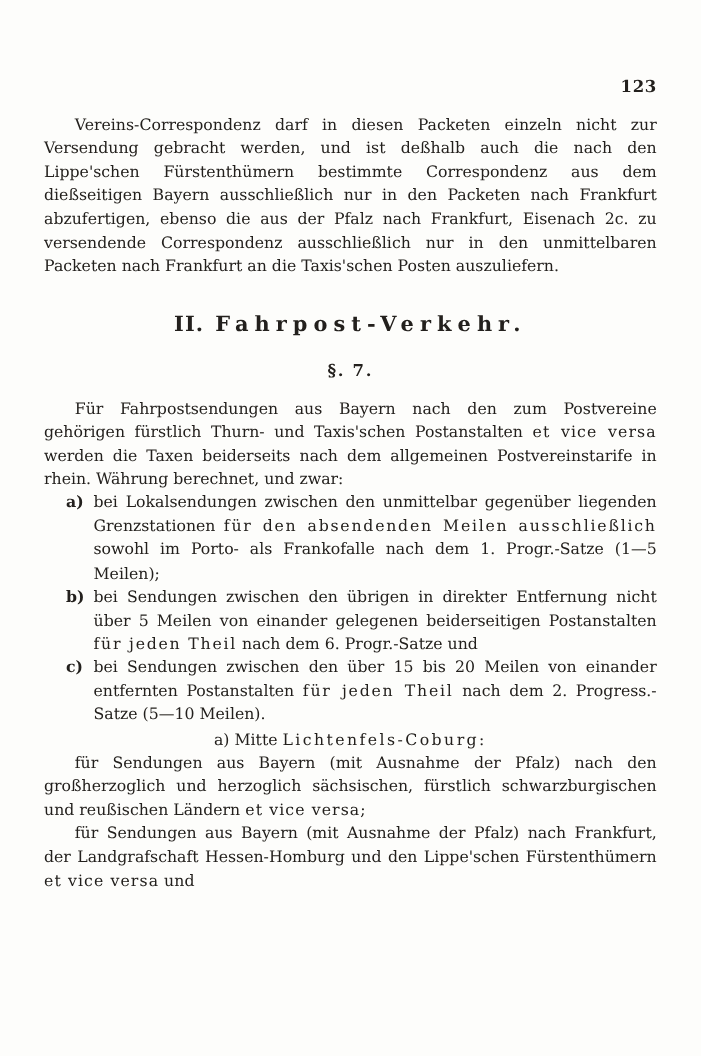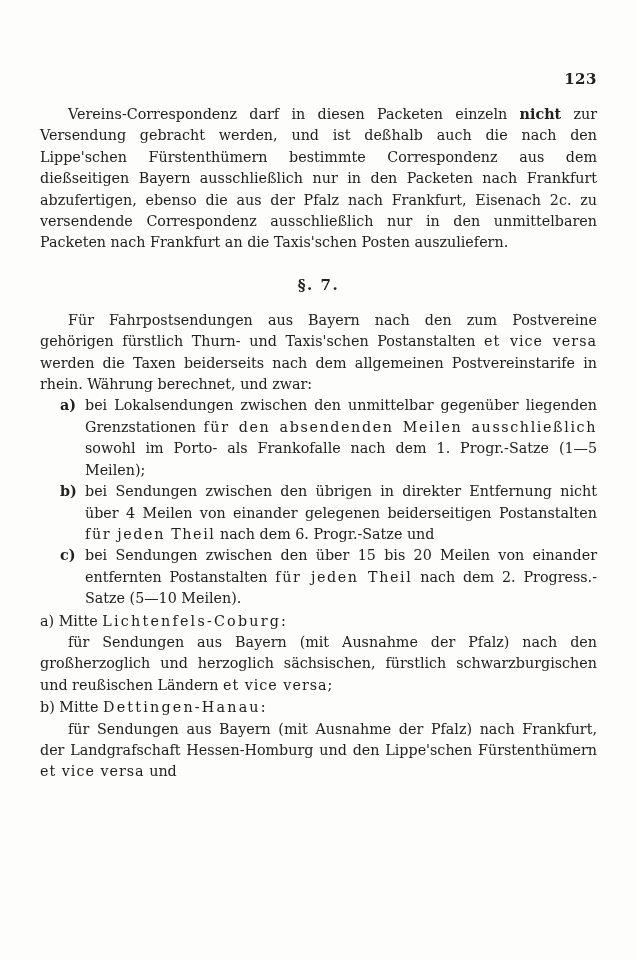--- a/index.html
+++ b/index.html
@@ -26,21 +26,21 @@
     margin-bottom:16px;
   }
   p.para{
     margin:0;
     font-size:14.3px;
     line-height:21.4px;
     text-align:justify;
     text-align-last:left;
   }
   p.indent{ text-indent:28px; }
-  .b{ font-weight:bold; }
+  .b{ font-weight:normal; }
   .latin{
     font-weight:normal;
     letter-spacing:1px;
   }
   .spaced{ letter-spacing:1.6px; }
   h2.heading{
     margin:30px 0 0 0;
     text-align:center;
     font-size:19px;
     font-weight:bold;
@@ -61,49 +61,50 @@
     line-height:21.4px;
     text-align:justify;
     text-align-last:left;
   }
   .list-item .lab{
     position:absolute;
     left:20px;
     font-weight:bold;
   }
   .center-sub{
+    text-align:center;
     font-size:14.3px;
     line-height:21.4px;
     margin-top:1px;
   }
   .center-sub .subname{ letter-spacing:2.2px; }
 </style>
 </head>
 <body>
 
 <div class="page">
 
   <div class="pageno">123</div>
 
 
   <p class="para indent"><span>Vereins-Correspondenz darf in diesen Packeten einzeln </span><span class="b">nicht</span><span> zur Versendung gebracht werden, und ist deßhalb auch die nach den Lippe'schen Fürstenthümern bestimmte Correspondenz aus dem dießseitigen Bayern ausschließlich nur in den Packeten nach Frankfurt abzufertigen, ebenso die aus der Pfalz nach Frankfurt, Eisenach 2c. zu versendende Correspondenz ausschließlich nur in den unmittelbaren Packeten nach Frankfurt an die Taxis'schen Posten auszuliefern.</span></p>
 
+  <h2 class="heading"><span class="numeral">II.</span><span class="htitle">Fahrpost-Verkehr.</span></h2>
 
   <div class="sect">§. 7.</div>
 
   <p class="para indent"><span>Für Fahrpostsendungen aus Bayern nach den zum Postvereine gehörigen fürstlich Thurn- und Taxis'schen Postanstalten </span><span class="latin">et vice versa</span><span> werden die Taxen beiderseits nach dem allgemeinen Postvereinstarife in rhein. Währung berechnet, und zwar:</span></p>
 
   <div class="list-item"><span class="lab">a)</span><span>bei Lokalsendungen zwischen den unmittelbar gegenüber liegenden Grenzstationen </span><span class="spaced">für den absendenden Meilen ausschließlich</span><span> sowohl im Porto- als Frankofalle nach dem 1. Progr.-Satze (1—5 Meilen);</span></div>
 
-  <div class="list-item"><span class="lab">b)</span><span>bei Sendungen zwischen den übrigen in direkter Entfernung nicht über 4 Meilen von einander gelegenen beiderseitigen Postanstalten </span><span class="spaced">für jeden Theil</span><span> nach dem 6. Progr.-Satze und</span></div>
+  <div class="list-item"><span class="lab">b)</span><span>bei Sendungen zwischen den übrigen in direkter Entfernung nicht über 5 Meilen von einander gelegenen beiderseitigen Postanstalten </span><span class="spaced">für jeden Theil</span><span> nach dem 6. Progr.-Satze und</span></div>
 
   <div class="list-item"><span class="lab">c)</span><span>bei Sendungen zwischen den über 15 bis 20 Meilen von einander entfernten Postanstalten </span><span class="spaced">für jeden Theil</span><span> nach dem 2. Progress.-Satze (5—10 Meilen).</span></div>
 
 
   <div class="center-sub"><span>a) Mitte </span><span class="subname">Lichtenfels-Coburg:</span></div>
 
   <p class="para indent"><span>für Sendungen aus Bayern (mit Ausnahme der Pfalz) nach den großherzoglich und herzoglich sächsischen, fürstlich schwarzburgischen und reußischen Ländern </span><span class="latin">et vice versa</span><span>;</span></p>
 
-  <div class="center-sub"><span>b) Mitte </span><span class="subname">Dettingen-Hanau:</span></div>
 
   <p class="para indent"><span>für Sendungen aus Bayern (mit Ausnahme der Pfalz) nach Frankfurt, der Landgrafschaft Hessen-Homburg und den Lippe'schen Fürstenthümern </span><span class="latin">et vice versa</span><span> und</span></p>
 
 </div>
 
 </body></html>

